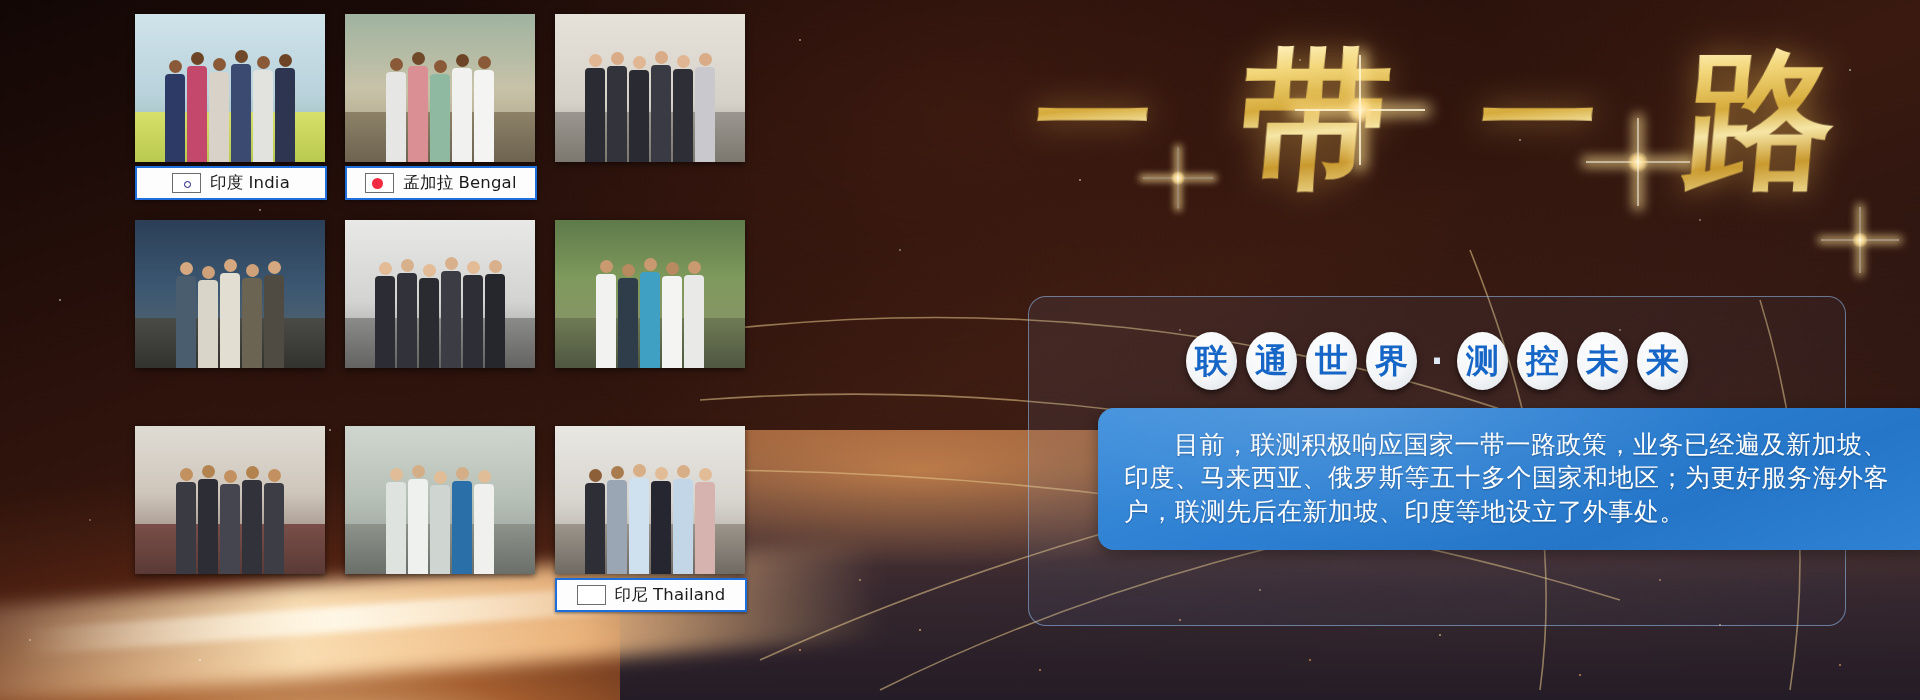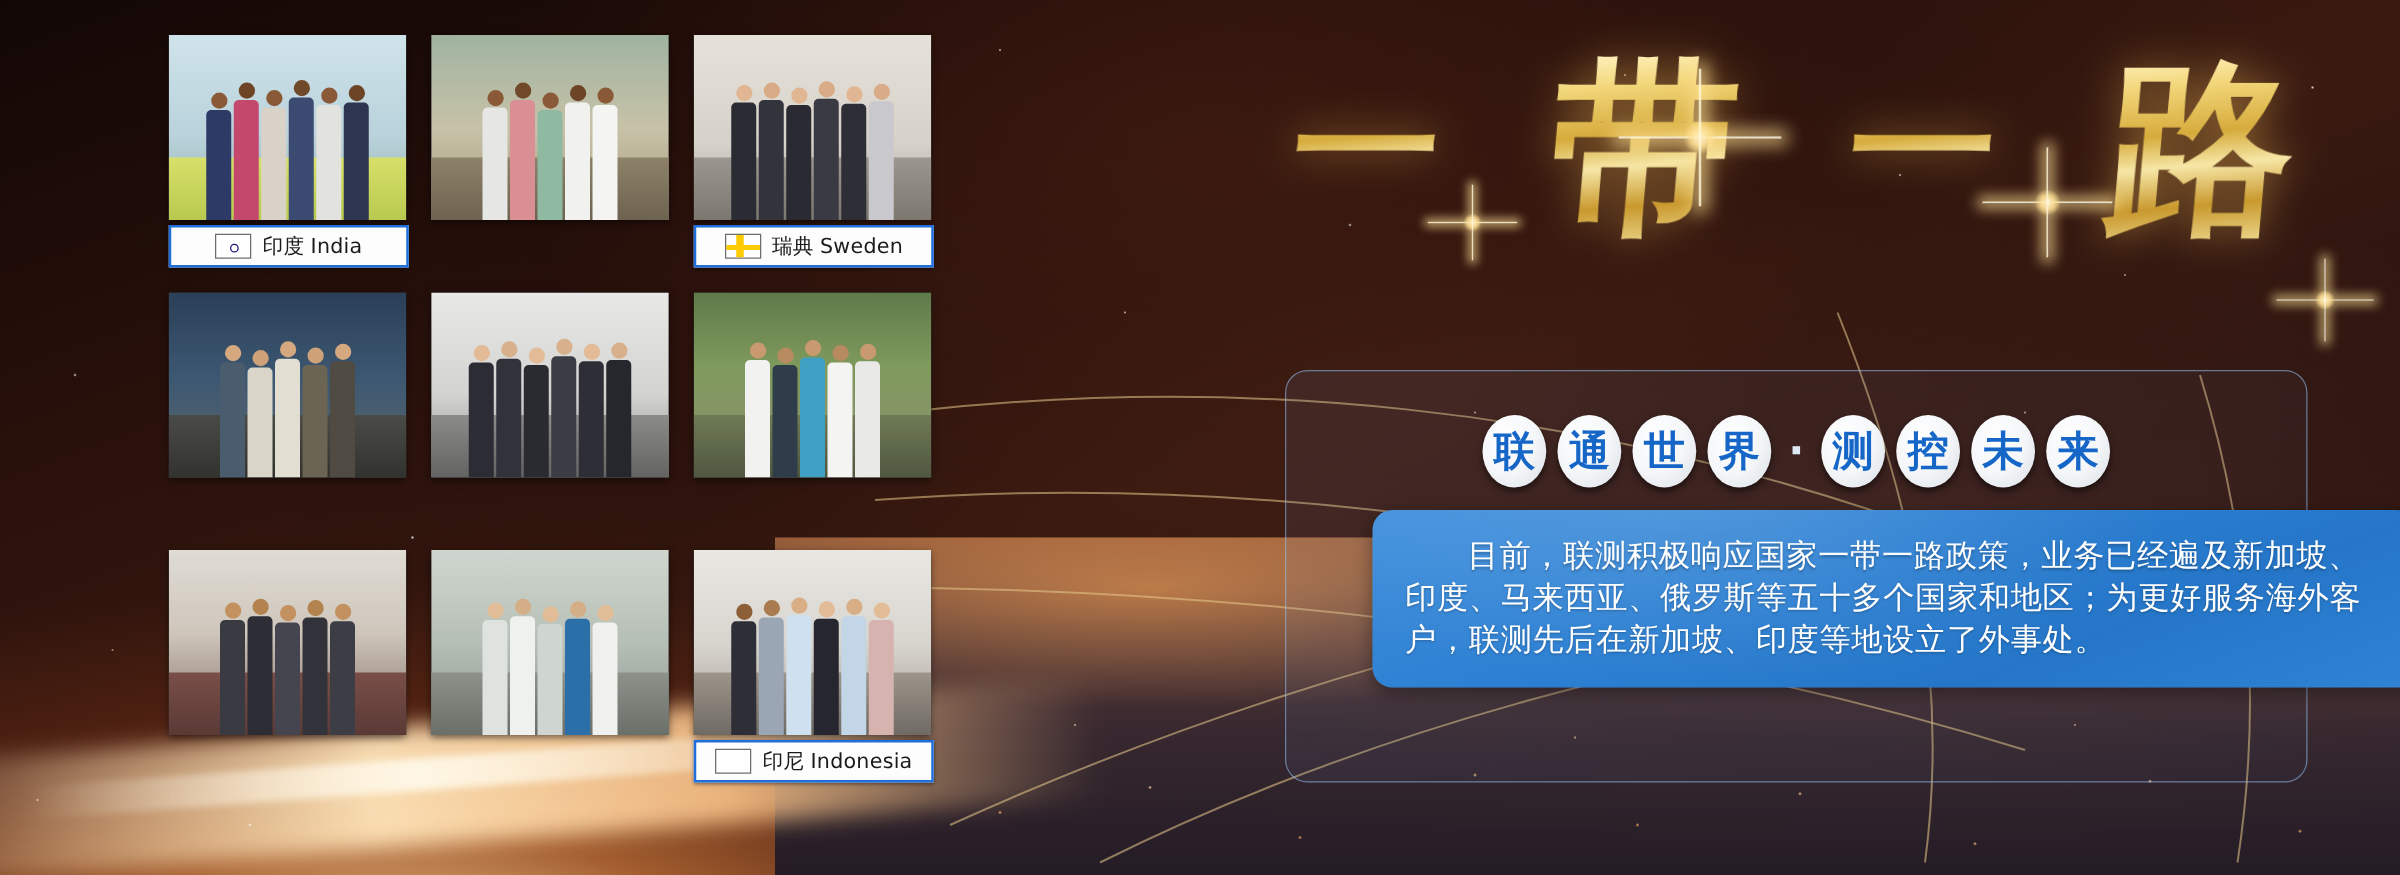--- a/index.html
+++ b/index.html
@@ -83,21 +83,21 @@
       radial-gradient(1.3px 1.3px at 700px 140px,#ffe,transparent),
       radial-gradient(1.1px 1.1px at 520px 320px,#fff,transparent),
       radial-gradient(1.1px 1.1px at 1450px 420px,#ffe3cb,transparent);
     opacity:.85;
   }
   
   .arcs{position:absolute;inset:0;pointer-events:none;}
 
   
   .grid{
-    position:absolute;left:135px;top:28px;
+    position:absolute;left:135px;top:14px;
     display:grid;
     grid-template-columns:190px 190px 190px;
     grid-template-rows:186px 186px 186px;
     column-gap:28px;row-gap:14px;gap:20px;
   }
   .cell{position:relative;width:190px;height:186px;}
   .photo{
     position:relative;width:190px;height:148px;overflow:hidden;
     background:#2d2d33;
     box-shadow:0 2px 6px rgba(0,0,0,.55);
@@ -294,20 +294,24 @@
           <div class="p">
               <div class="head" style="background:#6d4526"></div>
               <div class="body" style="height:94px;background:#f1f1ef"></div>
             </div>
           <div class="p">
               <div class="head" style="background:#8a5a38"></div>
               <div class="body" style="height:92px;background:#f4f4f2"></div>
             </div>
         </div>
       </div>
+      <div class="label">
+        <span class="flag f-bengal"></span>
+        <span class="txt"><span>孟加拉</span><span class="en">Bengal</span></span>
+      </div>
     </div>
 
     <div class="cell">
       <div class="photo">
         <div class="scene" style="background:linear-gradient(180deg,#e6e2da 0%,#d6d1c8 60%,#9a958c 100%)"></div>
         <div class="floor" style="background:linear-gradient(180deg,#9b9790,#7c786f)"></div>
         <div class="people">
           <div class="p">
               <div class="head" style="background:#e1b693"></div>
               <div class="body" style="height:94px;background:#2b2b33"></div>
@@ -327,24 +331,20 @@
           <div class="p">
               <div class="head" style="background:#e1b693"></div>
               <div class="body" style="height:93px;background:#2e2e36"></div>
             </div>
           <div class="p">
               <div class="head" style="background:#d9ab87"></div>
               <div class="body" style="height:95px;background:#c9c9cd"></div>
             </div>
         </div>
       </div>
-      <div class="label">
-        <span class="flag f-sweden"></span>
-        <span class="txt"><span>瑞典</span><span class="en">Sweden</span></span>
-      </div>
     </div>
 
     <div class="cell">
       <div class="photo">
         <div class="scene" style="background:linear-gradient(180deg,#2b3f57 0%,#3c5772 45%,#5d6a6a 100%)"></div>
         <div class="floor" style="background:linear-gradient(180deg,#4a4a46,#32322f)"></div>
         <div class="people">
           <div class="p">
               <div class="head" style="background:#d6a87f"></div>
               <div class="body" style="height:92px;background:#4a5d6e"></div>
@@ -515,21 +515,21 @@
               <div class="body" style="height:95px;background:#c3d6e8"></div>
             </div>
           <div class="p">
               <div class="head" style="background:#e2bc97"></div>
               <div class="body" style="height:92px;background:#d7b3b0"></div>
             </div>
         </div>
       </div>
       <div class="label">
         <span class="flag f-indonesia"></span>
-        <span class="txt"><span>印尼</span><span class="en">Indonesia</span></span>
+        <span class="txt"><span>印尼</span><span class="en">Thailand</span></span>
       </div>
     </div>
 
   </div>
 
   <div class="calli">
     <span class="ch small">一</span>
     <span class="ch">带</span>
     <span class="ch small">一</span>
     <span class="ch">路</span>

